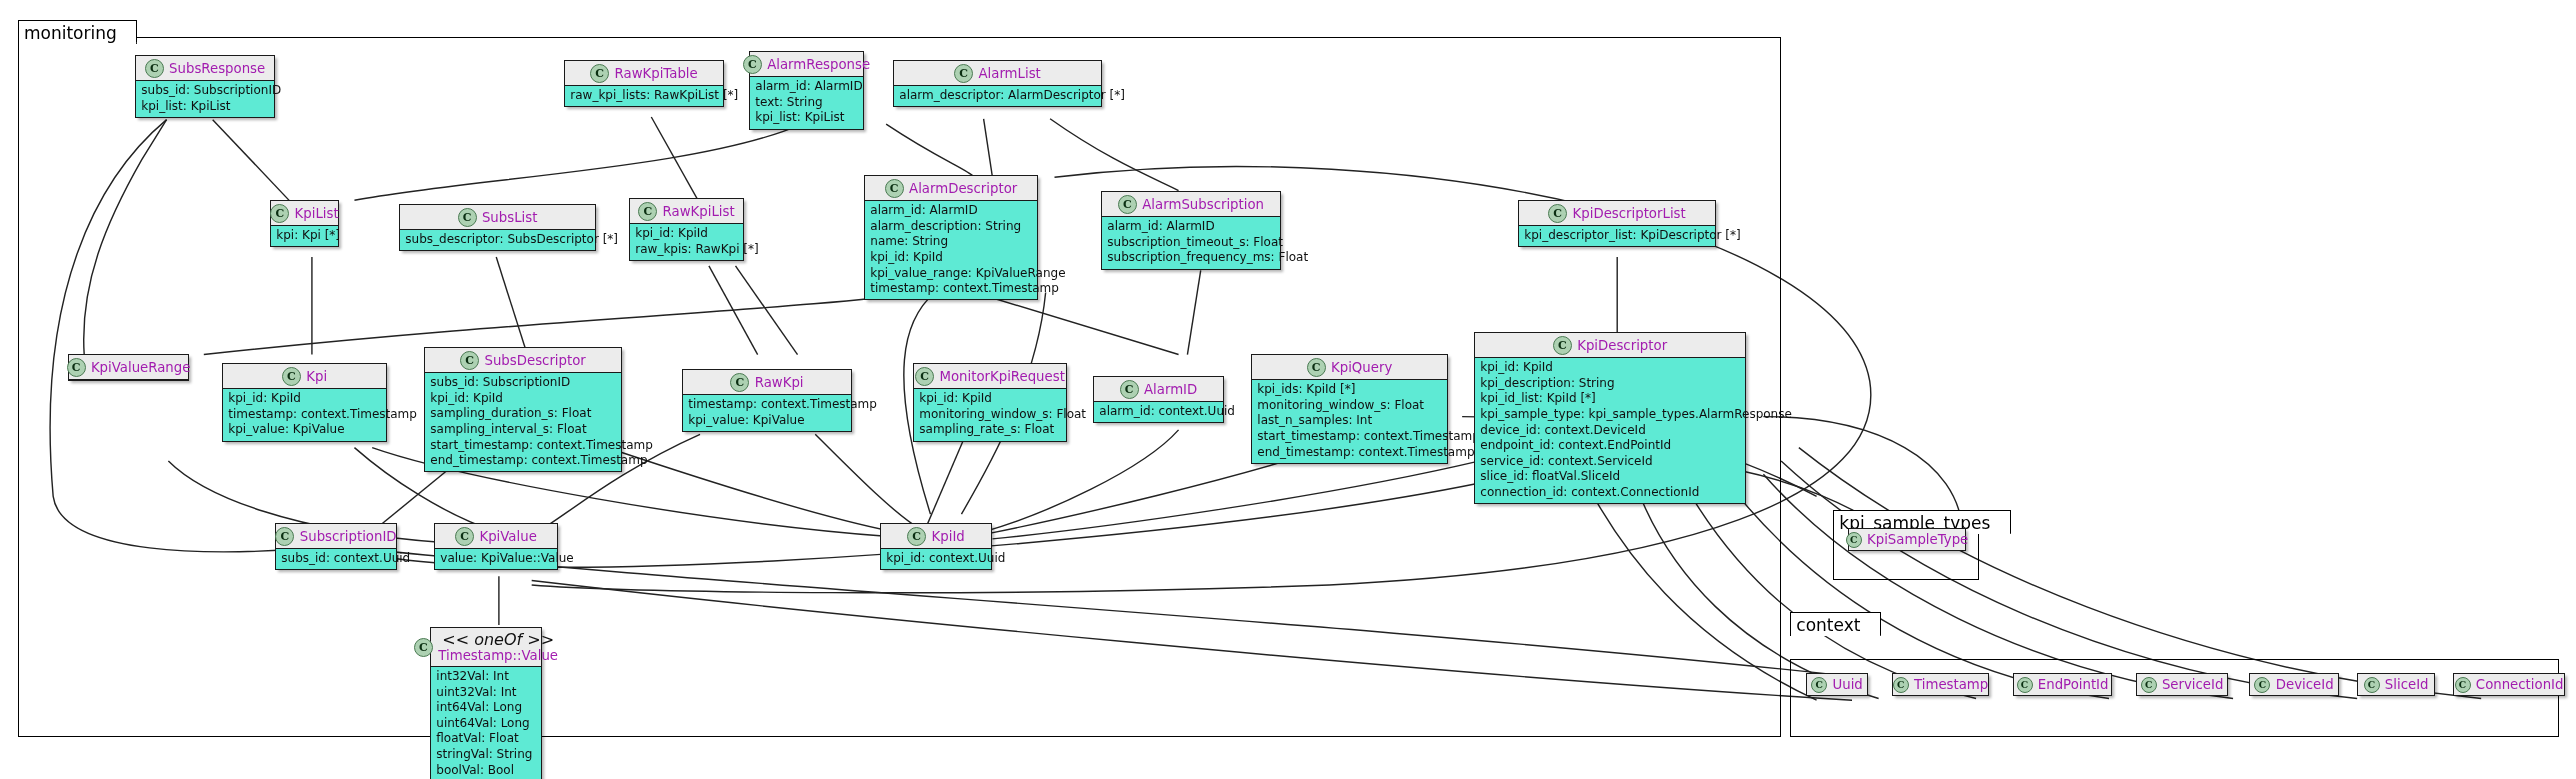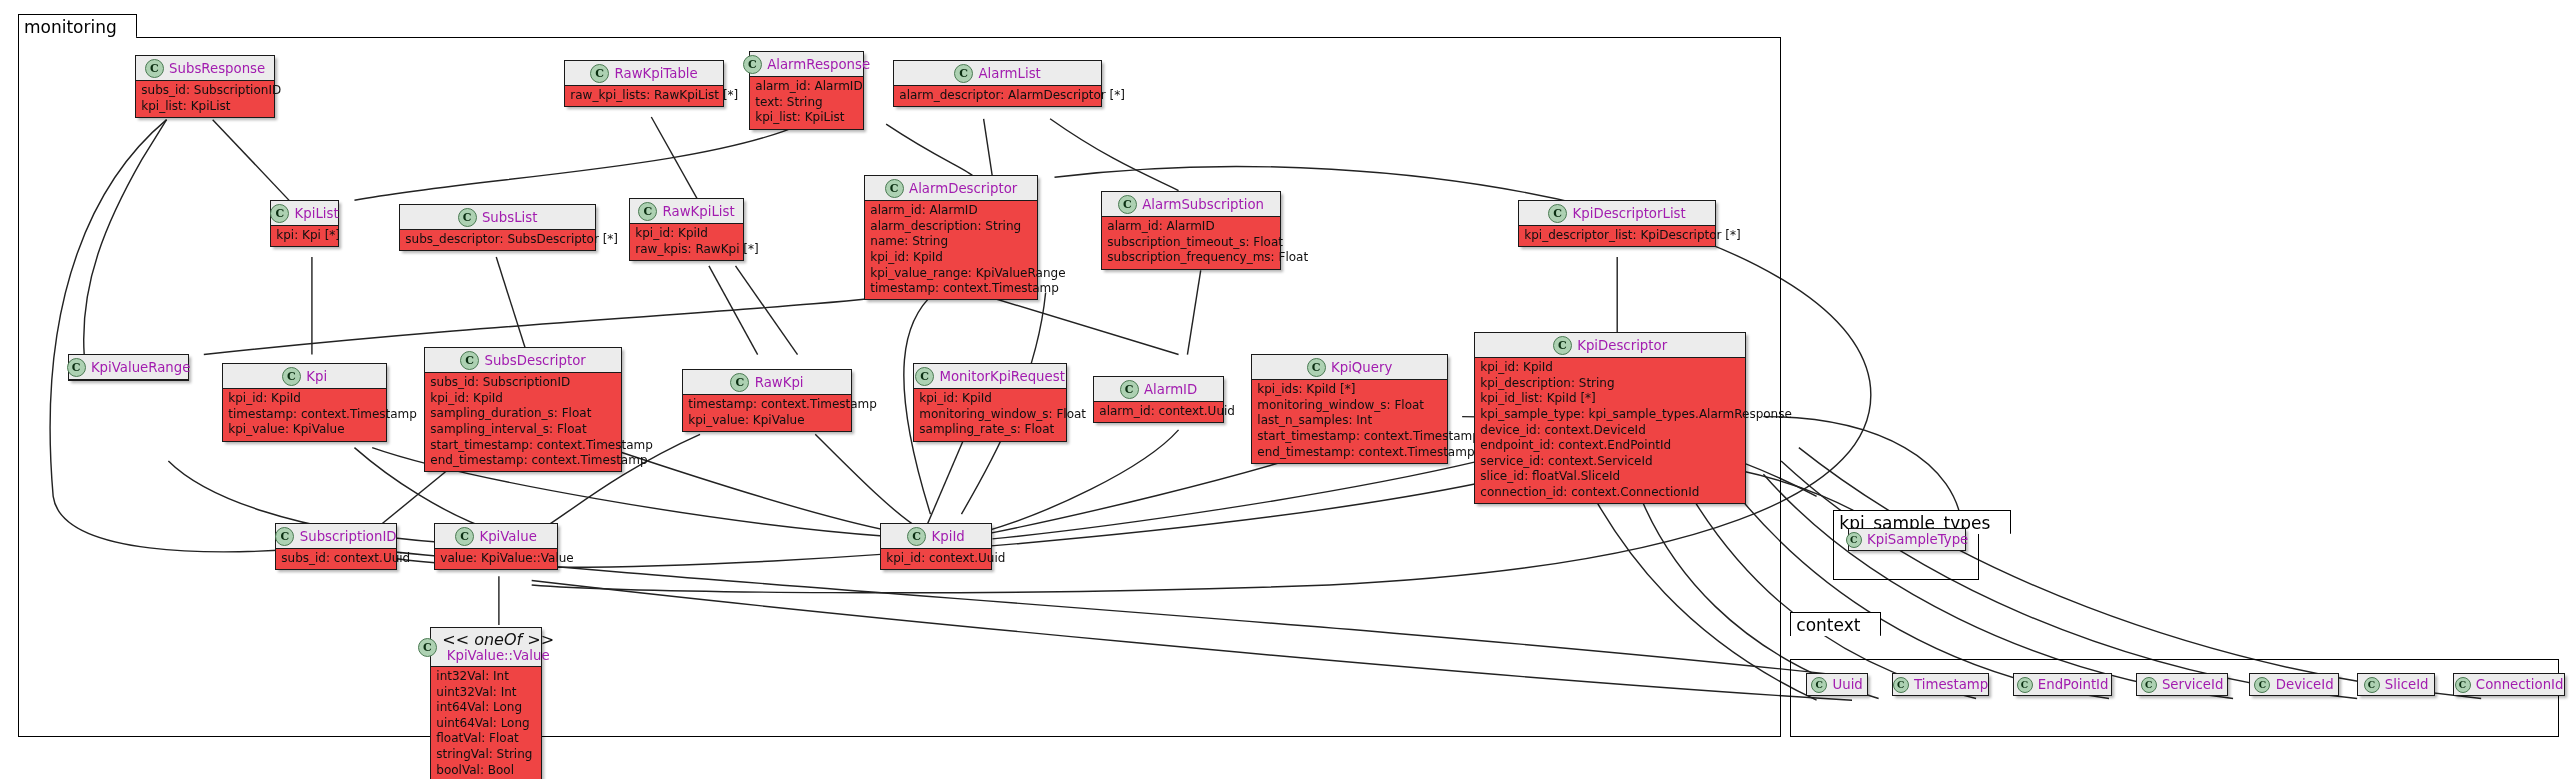--- a/index.html
+++ b/index.html
@@ -18,21 +18,21 @@
            clip-path:polygon(0 0,100% 100%,100% 100%,0 100%);}
 
   
   .cls{position:absolute;box-sizing:border-box;border:1.2px solid #1a1a1a;background:#ececec;
        box-shadow:2.7px 2.7px 2.7px rgba(0,0,0,0.30);}
   .cls-hdr{box-sizing:border-box;display:flex;align-items:center;justify-content:center;
        gap:5.3px;padding:2.7px 6.2px;background:#ececec;white-space:nowrap;}
   .cls-hdr.withbody{border-bottom:1.2px solid #1a1a1a;}
   .cls-name{font-size:13.3px;color:#a21caf;line-height:1.15;text-align:center;}
   .cls-stereo{font-size:16px;font-style:italic;color:#101010;line-height:1.1;text-align:center;}
-  .cls-body{box-sizing:border-box;padding:1.8px 5.3px 2.7px 5.3px;background:#ef4444;}
+  .cls-body{box-sizing:border-box;padding:1.8px 5.3px 2.7px 5.3px;background:#5eead4;}
   .attr{font-size:12px;color:#101010;line-height:1.30;white-space:nowrap;}
 
   .cicon{flex:0 0 auto;width:17px;height:17px;border-radius:50%;background:#ADD1B2;
          border:1.2px solid #4a7a52;display:flex;align-items:center;justify-content:center;
          font-size:11px;font-weight:bold;color:#0b2f12;font-family:"DejaVu Serif",serif;}
   .cicon.sm{width:14px;height:14px;font-size:9.3px;}
 
   .hdr-stack{display:flex;flex-direction:column;align-items:center;justify-content:center;}
 
   svg.links{position:absolute;left:0;top:0;width:2576px;height:780px;pointer-events:none;}
@@ -107,21 +107,21 @@
     <path d="M2030,505 C2200,640 2470,755 2800,788"></path>
 
     <path d="M1190,200 C1600,150 2080,260 2110,430 C2130,560 1900,640 1500,660 C1100,675 700,668 600,660"></path>
     <path d="M1650,470 C1760,470 1900,480 2050,560"></path>
 
     <path d="M600,655 C900,690 1600,760 2090,790"></path>
     <path d="M398,618 C800,660 1500,700 2060,760"></path>
   </svg>
 
   <div class="pkg" style="left:17.7px;top:37px;width:1763px;height:700px;"></div>
-  <div class="pkg-tab" style="left:17.7px;top:14px;height:24px;">
+  <div class="pkg-tab" style="left:17.7px;top:20px;height:24px;">
     <span>monitoring</span>
     <span class="pkg-tab-slant"></span>
   </div>
 
   <div class="pkg" style="left:1833px;top:518px;width:146px;height:62px;"></div>
   <div class="pkg-tab" style="left:1833px;top:494px;height:24px;margin-top:16px;">
     <span>kpi_sample_types</span>
     <span class="pkg-tab-slant"></span>
   </div>
 
@@ -369,21 +369,21 @@
     <div class="cls-body">
       <div class="attr">kpi_id: context.Uuid</div>
     </div>
   </div>
 
   <div class="cls" style="left:430px;top:627px;width:112px;">
     <div class="cls-hdr withbody">
       <span class="cicon">C</span>
       <span class="hdr-stack">
         <span class="cls-stereo">&lt;&lt; oneOf &gt;&gt;</span>
-        <span class="cls-name">KpiValue::Value</span>
+        <span class="cls-name">Timestamp::Value</span>
       </span>
     </div>
     <div class="cls-body">
       <div class="attr">int32Val: Int</div>
       <div class="attr">uint32Val: Int</div>
       <div class="attr">int64Val: Long</div>
       <div class="attr">uint64Val: Long</div>
       <div class="attr">floatVal: Float</div>
       <div class="attr">stringVal: String</div>
       <div class="attr">boolVal: Bool</div>

